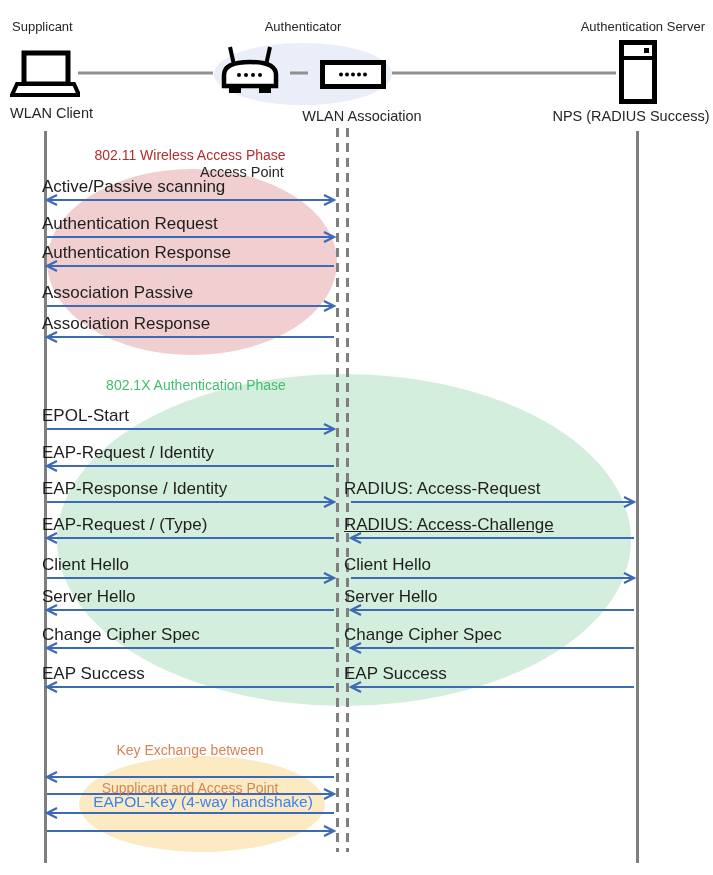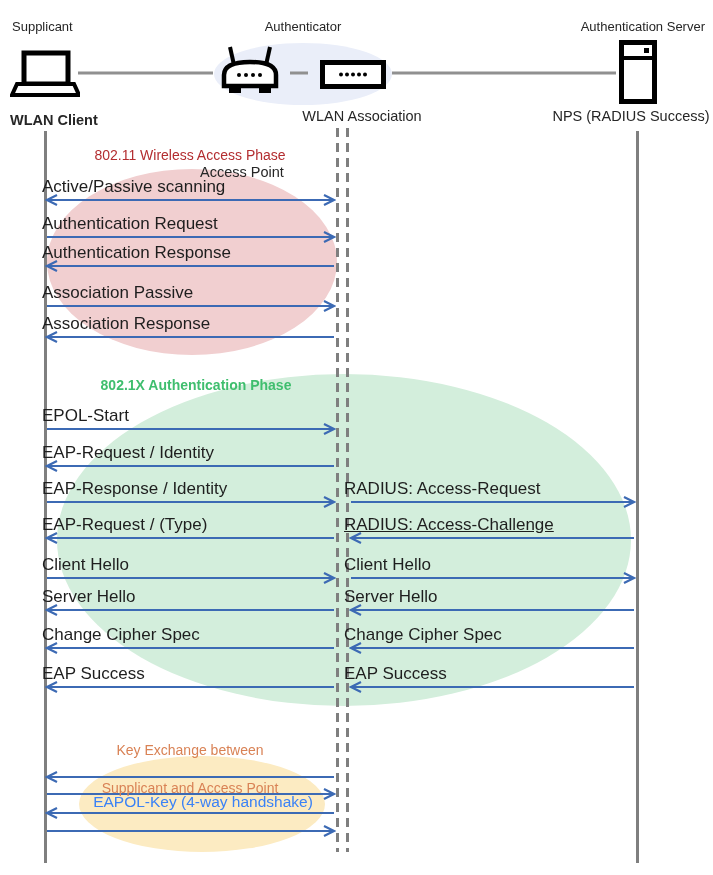--- a/index.html
+++ b/index.html
@@ -112,27 +112,27 @@
     <circle cx="39" cy="14.5" r="2" fill="#000"></circle>
     <circle cx="45" cy="14.5" r="2" fill="#000"></circle>
   </svg>
 
   <svg class="icon" style="left:618px;top:40px;" width="40" height="64" viewBox="0 0 40 64">
     <rect x="3.5" y="2.5" width="33" height="59" fill="#fff" stroke="#000" stroke-width="5"></rect>
     <line x1="3" y1="18" x2="37" y2="18" stroke="#000" stroke-width="4"></line>
     <rect x="26" y="8" width="5" height="5" fill="#000"></rect>
   </svg>
 
-  <div class="abs node-label" style="left:10px;top:112px;font-weight:bold;">WLAN Client</div>
+  <div class="abs node-label" style="left:10px;top:105px;">WLAN Client</div>
   <div class="abs node-label center" style="left:172px;top:116px;width:140px;margin-top:48px;">Access Point</div>
   <div class="abs node-label center" style="left:292px;top:108px;width:140px;">WLAN Association</div>
   <div class="abs node-label center" style="left:551px;top:108px;width:160px;">NPS (RADIUS Success)</div>
 
   <div class="abs phase-title" style="left: 40px; top: 146px; width: 300px; color: rgb(179, 45, 48);">802.11 Wireless Access Phase</div>
-  <div class="abs phase-title" style="left: 46px; top: 376px; width: 300px; color: rgb(63, 190, 110); font-weight: bold;">802.1X Authentication Phase</div>
+  <div class="abs phase-title" style="left: 46px; top: 376px; width: 300px; color: rgb(63, 190, 110);">802.1X Authentication Phase</div>
   <div class="abs phase-title" style="left: 40px; top: 722px; width: 300px; color: rgb(217, 130, 85);">
     <div>Key Exchange between</div>
     <div>Supplicant and Access Point</div>
   </div>
 
   <div class="abs handshake-label center" style="left:53px;top:793px;width:300px;">EAPOL-Key (4-way handshake)</div>
 
 <div class="msg-label" style="left: 42px; top: 179px;">Active/Passive scanning</div>
     <div class="msg-label" style="left: 42px; top: 216px;">Authentication Request</div>
     <div class="msg-label" style="left: 42px; top: 245px;">Authentication Response</div>

